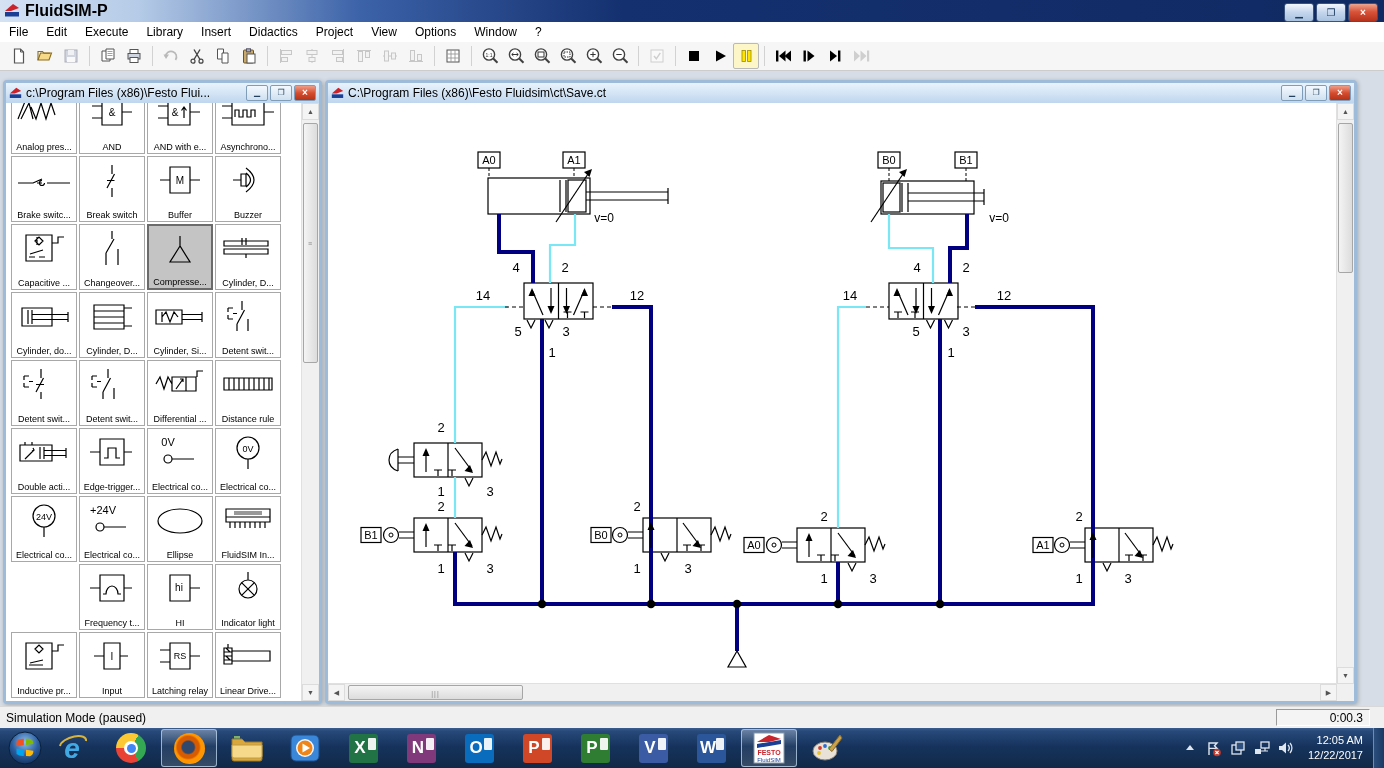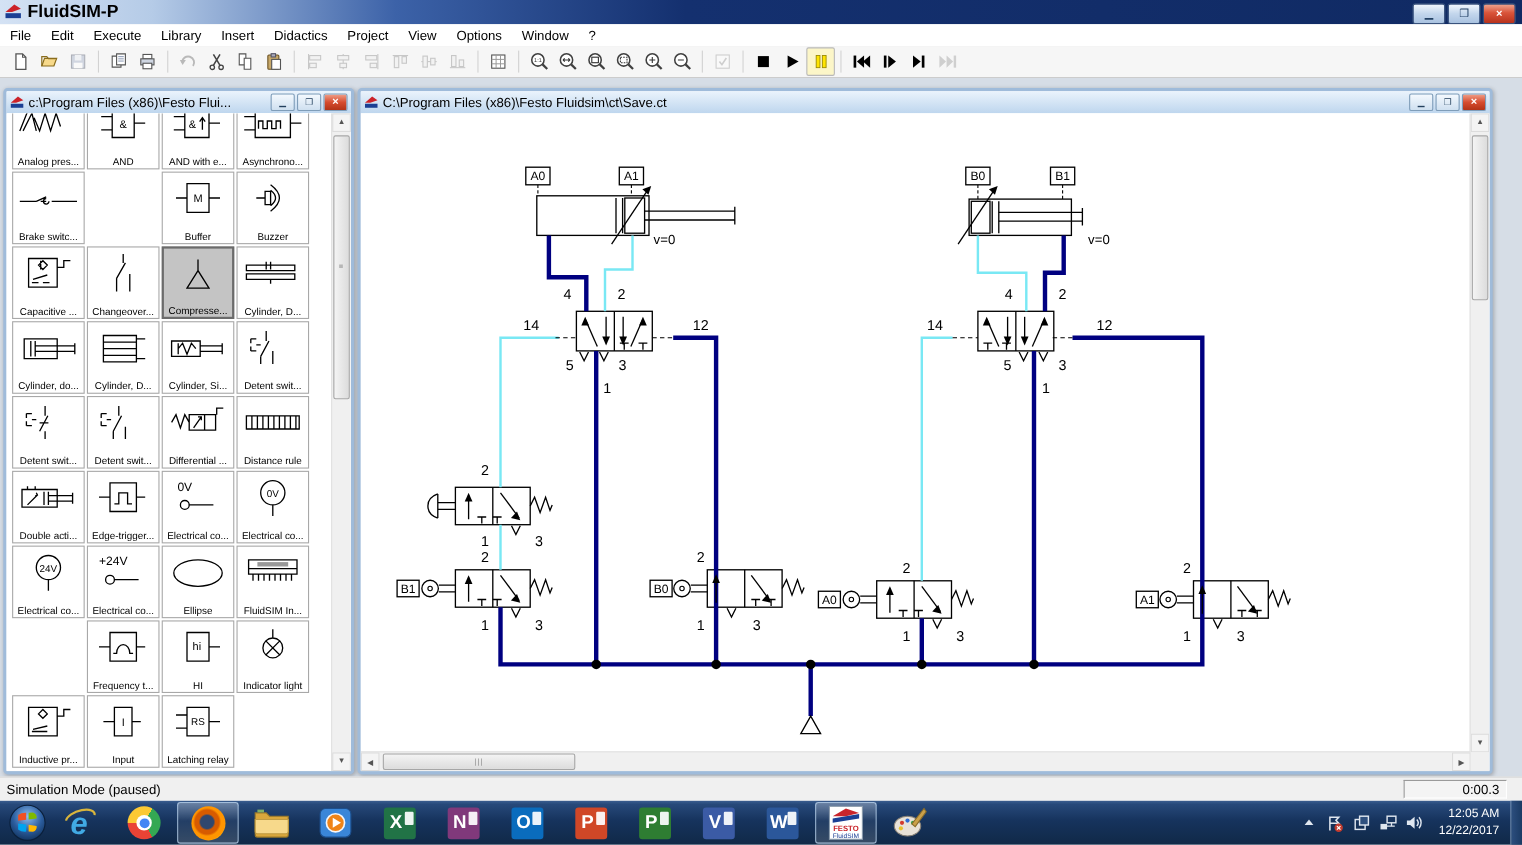--- a/index.html
+++ b/index.html
@@ -369,20 +369,26 @@
               <path d="M12,6 h32 v26 h-32z M2,13 h10 M2,25 h10 M44,19 h10 M15,24 v-7 h4 v7 h4 v-7 h4 v7 h4 v-7 h4 v7" fill="none" stroke="#000" stroke-width="1.2"></path>
             </svg>
                <span class="pal-label">Asynchrono...</span>
           </div>
           <div class="pal-cell" style="left: 5px; top: 53px;">
             <svg class="pal-icon" width="56" height="42" viewBox="0 0 56 40">
               <path d="M2,22 h15 M17,22 l9,-4 M21,22 h5 M31,22 h23 M26,19.5 a2.5,2.5 0 1 0 2.5,2.5" fill="none" stroke="#000" stroke-width="1.2"></path>
             </svg>
                <span class="pal-label">Brake switc...</span>
           </div>
+          <div class="pal-cell" style="left: 73px; top: 53px;">
+            <svg class="pal-icon" width="56" height="42" viewBox="0 0 56 40">
+              <path d="M28,4 v9 M30.5,13 l-7.5,14 M23,19.5 h7.5 M28,27 v9" fill="none" stroke="#000" stroke-width="1.2"></path>
+            </svg>
+               <span class="pal-label">Break switch</span>
+          </div>
           <div class="pal-cell" style="left: 141px; top: 53px;">
             <svg class="pal-icon" width="56" height="42" viewBox="0 0 56 40">
               <path d="M18,6 h20 v26 h-20z M8,19 h10 M38,19 h10" fill="none" stroke="#000" stroke-width="1.2"></path>
               <text x="28" y="23" font-size="10" text-anchor="middle" fill="#000">M</text>
             </svg>
                <span class="pal-label">Buffer</span>
           </div>
           <div class="pal-cell" style="left: 209px; top: 53px;">
             <svg class="pal-icon" width="56" height="42" viewBox="0 0 56 40">
               <path d="M13,19 h8 M21,13 h5 v12 h-5z M26,12 q9,7 0,14 M26,7 q16,12 0,24" fill="none" stroke="#000" stroke-width="1.2"></path>
@@ -545,20 +551,26 @@
               <text x="28" y="23" font-size="10" text-anchor="middle" fill="#000">I</text>
             </svg>
                <span class="pal-label">Input</span>
           </div>
           <div class="pal-cell" style="left: 141px; top: 529px;">
             <svg class="pal-icon" width="56" height="42" viewBox="0 0 56 40">
               <path d="M18,6 h20 v26 h-20z M8,13 h10 M8,25 h10 M38,19 h10" fill="none" stroke="#000" stroke-width="1.2"></path>
               <text x="28" y="22" font-size="9" text-anchor="middle" fill="#000">RS</text>
             </svg>
                <span class="pal-label">Latching relay</span>
+          </div>
+          <div class="pal-cell" style="left: 209px; top: 529px;">
+            <svg class="pal-icon" width="56" height="42" viewBox="0 0 56 40">
+              <path d="M12,14 h38 v10 h-38z M4,11 h8 v16 h-8z M4,15 h8 M4,19 h8 M4,23 h8 M8,7 v4 M6,11 l4,4 M6,19 l4,4" fill="none" stroke="#000" stroke-width="1.2"></path>
+            </svg>
+               <span class="pal-label">Linear Drive...</span>
           </div>
         </div>
       <div class="sb-v">
         <div class="sb-btn" style="top:0;left:0">▲</div>
         <div class="sb-thumb" style="left:1px;right:1px;top:20px;height:240px">
             <span class="grip">≡</span>
           </div>
         <div class="sb-btn" style="bottom:0;left:0">▼</div>
       </div>
     </div>

